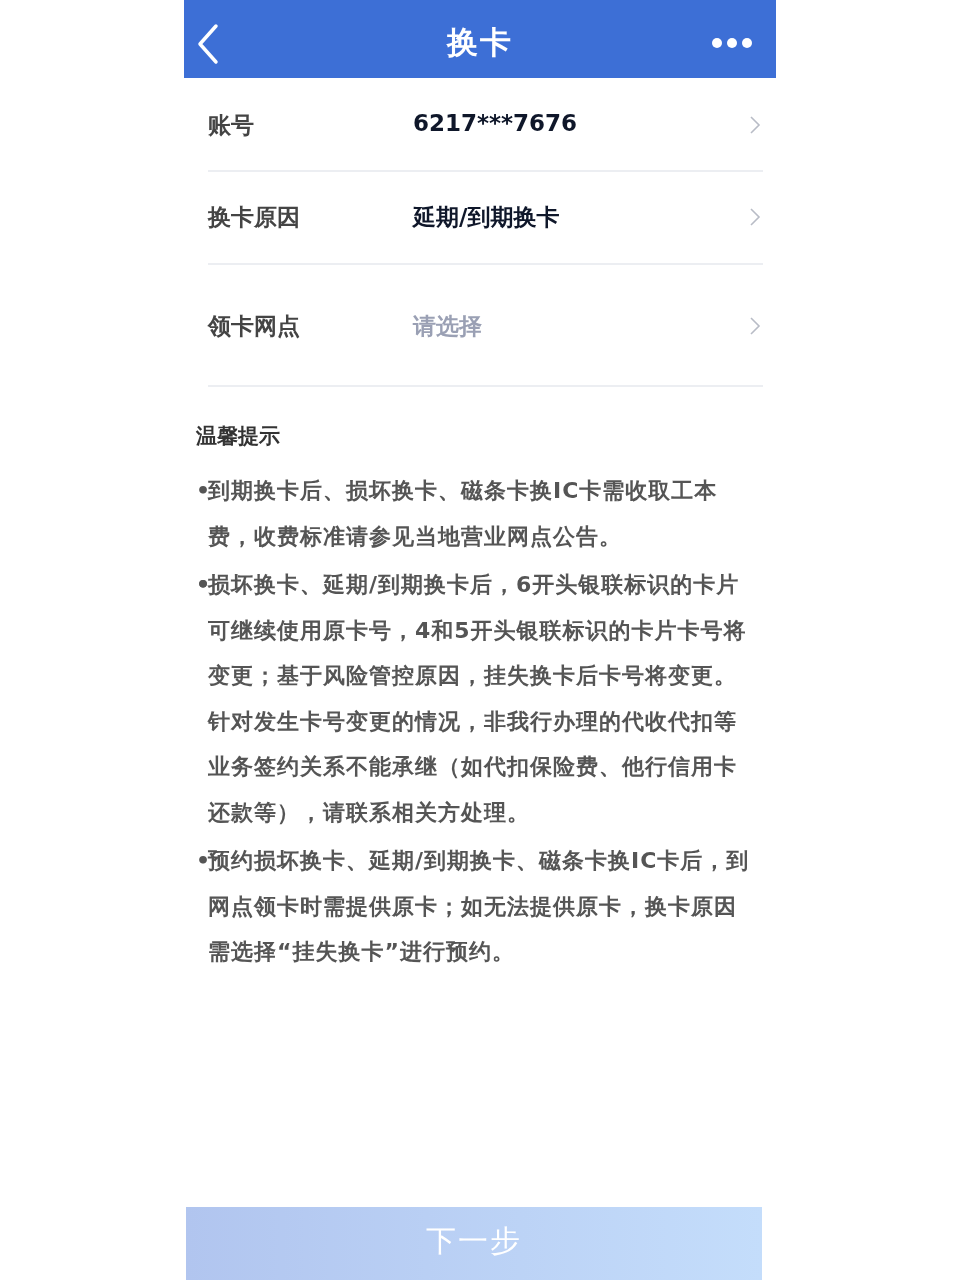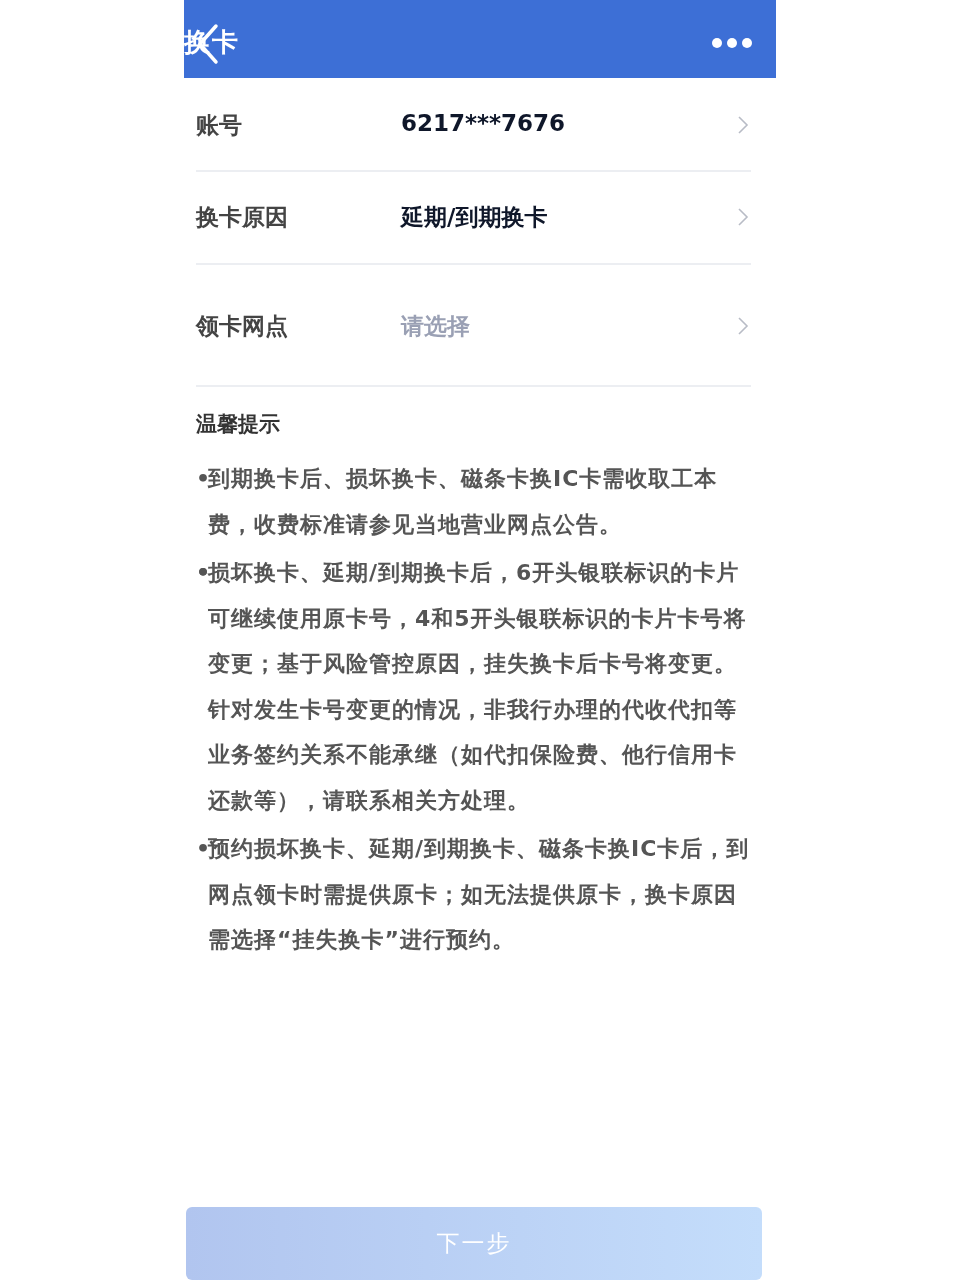--- a/index.html
+++ b/index.html
@@ -1,39 +1,39 @@
 <!DOCTYPE html>
 <html><head>
 <meta charset="utf-8">
 <style>
   html, body { margin:0; padding:0; }
   body { width:960px; height:1280px; background:#ffffff; position:relative; overflow:hidden;
          font-family:"DejaVu Sans","Liberation Sans",sans-serif; }
   .phone { position:absolute; left:184px; top:0; width:592px; height:1280px; background:#fff; }
   .navbar { position:absolute; left:0; top:0; width:592px; height:78px; background:#3d6fd6; }
   .nav-back { position:absolute; left:8px; top:22px; width:34px; height:44px; cursor:pointer; }
-  .nav-title { position:absolute; left:0; right:0; top:0; height:96px; line-height:84px; text-align:left;
-               color:#fff; font-size:26px; font-weight:bold; letter-spacing:2px; }
+  .nav-title { position:absolute; left:0; right:0; top:0; height:96px; line-height:84px; text-align:center;
+               color:#fff; font-size:31px; font-weight:bold; letter-spacing:2px; }
   .nav-more { position:absolute; right:24px; top:36px; width:40px; height:14px; cursor:pointer; display:flex; justify-content:space-between; align-items:center; }
   .nav-more span { width:10px; height:10px; background:#fff; border-radius:50%; display:block; }
 
-  .row { position:absolute; left:12px; width:555px; border-bottom:2px solid #eceef2; }
+  .row { position:absolute; left:24px; width:555px; border-bottom:2px solid #eceef2; }
   .row .label { position:absolute; left:0; font-size:23px; color:#444; font-weight:bold; }
   .row .value { position:absolute; left:205px; font-size:23px; color:#0f172a; font-weight:bold; }
   .row .value.placeholder { color:#9aa0b4; }
   .row .chev { position:absolute; right:2px; width:12px; height:20px; }
 
   .tips { position:absolute; left:12px; top:410px; width:560px; }
-  .tips-title { font-size:21px; font-weight:bold; color:#333; margin:0 0 18px 0; }
+  .tips-title { font-size:21px; font-weight:bold; color:#333; margin:12px 0 18px 0; }
   .tip { position:relative; padding-left:12px; font-size:22px; color:#555; line-height:45.5px; margin-bottom:3px; font-weight:bold; letter-spacing:1px; }
   .tip .dot { position:absolute; left:0; top:0; }
 
-  .next-btn { position:absolute; left:2px; top:1207px; width:576px; height:73px; border-radius:6px;
-              background:linear-gradient(90deg,#b1c5ef 0%,#c4ddfb 100%); color:#fff; font-size:23px;
-              text-align:center; line-height:73px; letter-spacing:2px; cursor:pointer; }
+  .next-btn { position:absolute; left:2px; top:1207px; width:576px; height:73px; border-radius:0;
+              background:linear-gradient(90deg,#b1c5ef 0%,#c4ddfb 100%); color:#fff; font-size:30px;
+              text-align:center; line-height:73px; letter-spacing:2px; cursor:pointer;font-family:Liberation Mono, monospace; }
 </style>
 </head>
 <body>
 
 <div class="phone">
 
   <div class="navbar">
     <div class="nav-back">
       <svg width="34" height="44" viewBox="0 0 34 44">
         <polyline points="24,4 8,22 24,40" fill="none" stroke="#fff" stroke-width="3.5" stroke-linecap="round" stroke-linejoin="round"></polyline>

